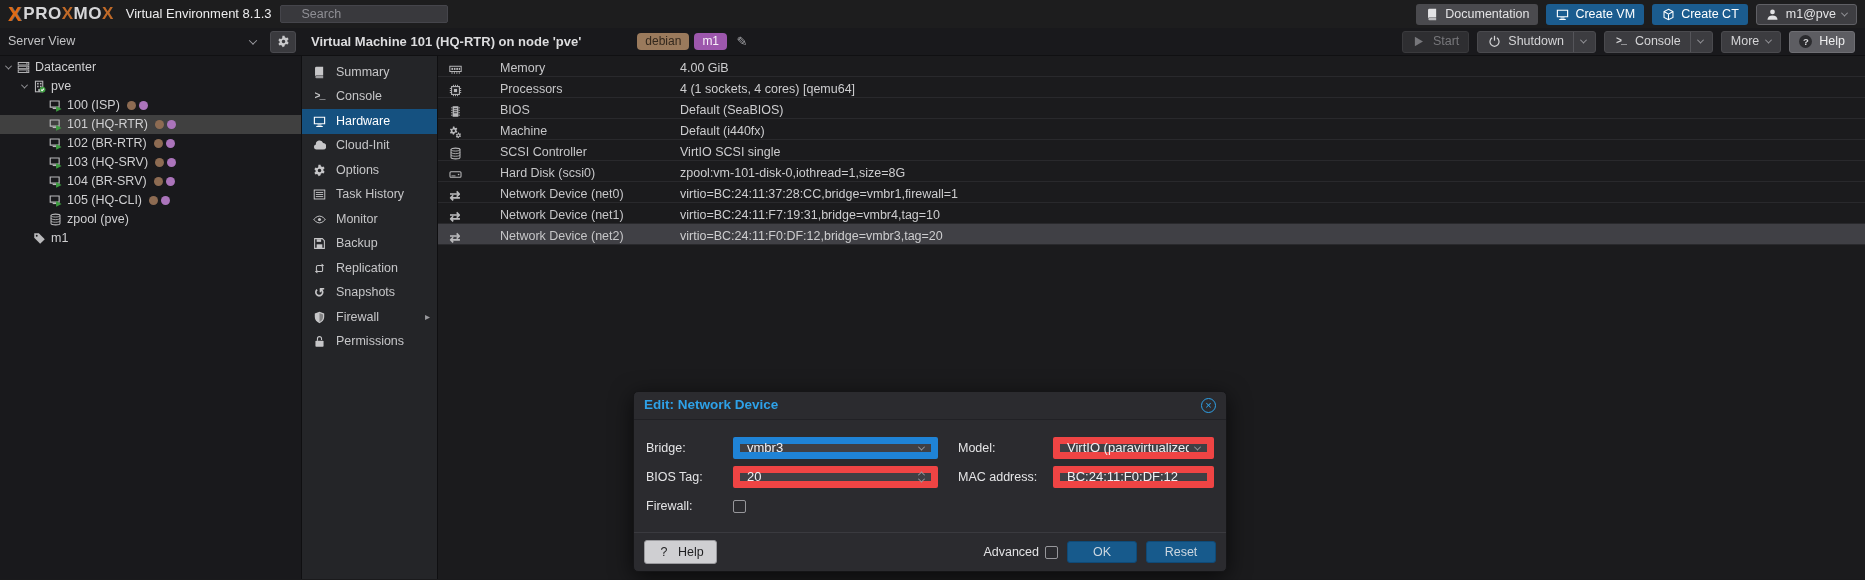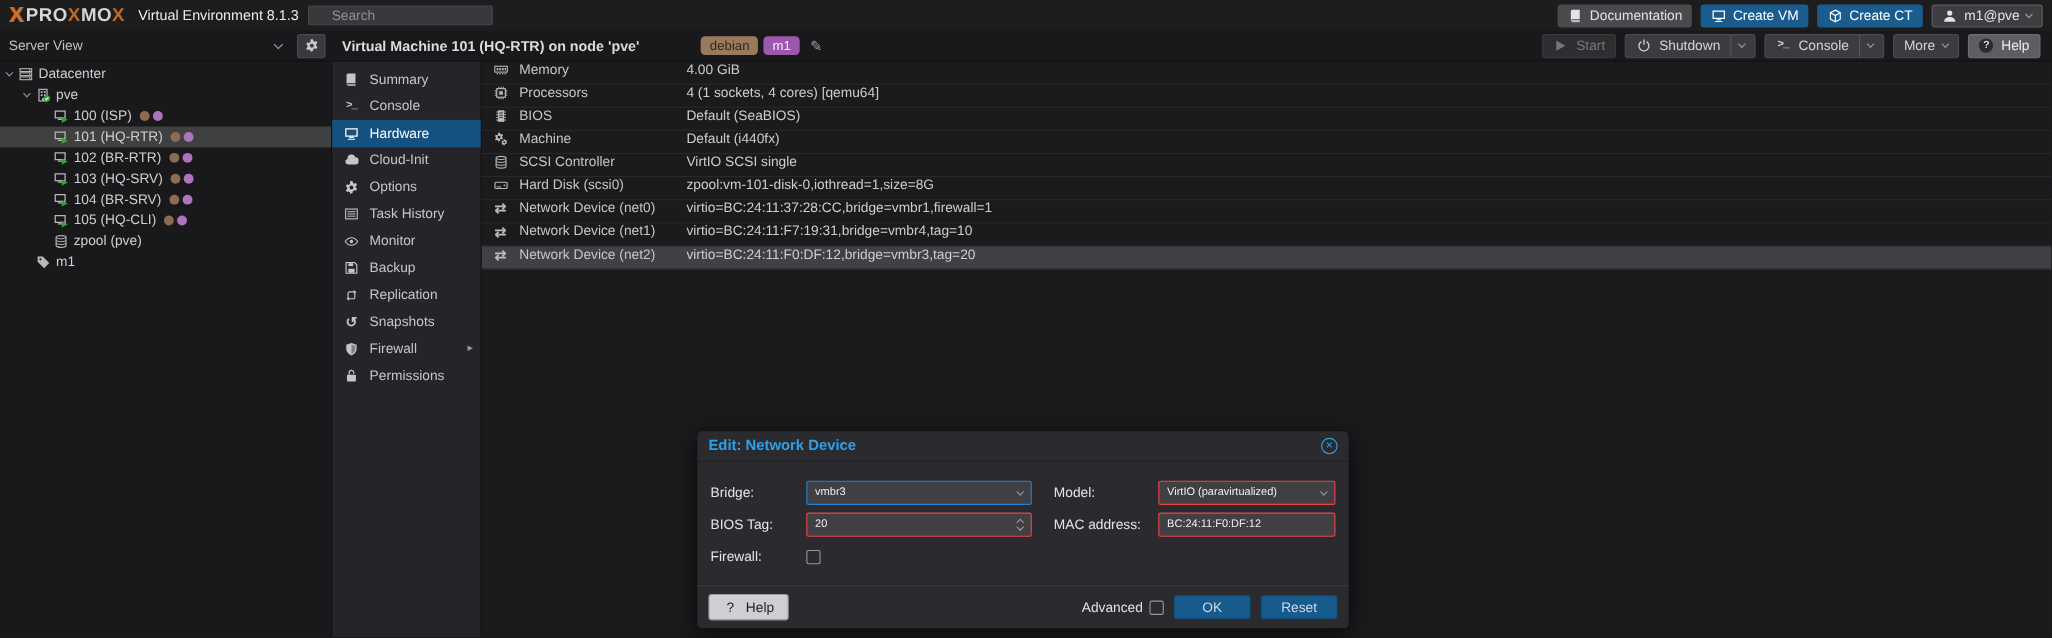--- a/index.html
+++ b/index.html
@@ -69,22 +69,22 @@
   .nav-item .nico { width:15px; display:flex; justify-content:center; flex:none; }
   .nav-item .sub { margin-left:auto; color:#9a9a9e; font-size:10px; }
   .content { flex:1; background:#1b1b1d; display:flex; flex-direction:column; min-width:0; }
   .toolbar { height:30px; display:flex; align-items:center; gap:6px; padding:0 9px; background:#222225;
              border-bottom:1px solid #101012; flex:none; }
   .tbtn { height:21px; padding:0 10px; background:#3b3b3f; border:1px solid #2c2c2f; border-radius:3px;
           color:#d2d2d4; display:flex; align-items:center; gap:7px; font-size:12.5px; white-space:nowrap; }
   .tbtn.focused { background:#4a4a4f; border-color:#71717a; }
   .tbtn.disabled { color:#707074; background:#333336; }
   .hw-rows { flex:none; }
-  .hw-row { height:21px; display:flex; align-items:flex-start; border-bottom:1px solid #29292c; padding-left:8px;
-            font-size:12.5px; }
+  .hw-row { height:21px; display:flex; align-items:flex-end; border-bottom:1px solid #29292c; padding-left:8px;
+            font-size:12.5px;gap:28px; }
   .hw-row.sel { background:#404045; }
   .hw-ico { width:18px; color:#b9b9bb; display:flex; justify-content:center; flex:none; }
   .hw-label { width:152px; margin-left:8px; color:#c6c6c8; flex:none; white-space:nowrap; }
   .hw-value { color:#cdcdcf; white-space:nowrap; }
   
   .ico { display:inline-flex; width:14px; height:14px; align-items:center; justify-content:center; flex:none; }
   .ico svg { width:13px; height:13px; display:block; }
   .ico-text { font-size:13px; line-height:1; }
   .ico-text.mono { font-family:"Liberation Mono", monospace; font-weight:bold; font-size:10px; letter-spacing:-1px; }
   .ico-text.bold { font-weight:bold; }
@@ -99,22 +99,22 @@
   .dlg-head { height:28px; display:flex; align-items:center; justify-content:space-between; padding:0 10px;
               border-bottom:1px solid #212125; }
   .dlg-title { color:#2ea1e8; font-size:13.5px; font-weight:bold; }
   .dlg-body { padding:17px 12px 15px; display:flex; gap:20px; }
   .col { display:flex; flex-direction:column; gap:7px; }
   .col.left { width:292px; flex:none; }
   .col.right { flex:1; }
   .frow { display:flex; align-items:center; height:22px; }
   .flabel { width:87px; color:#e4e4e6; font-size:12.5px; flex:none; }
   .col.right .flabel { width:95px; }
-  .field { height:22px; background:#3f3f44; border:1px solid #ef4444; border-radius:2px; display:flex;
-           align-items:center; padding:0 7px; color:#f0eff2; font-size:10px; flex:1; min-width:0; }
+  .field { height:22px; background:#3f3f44; border:7px solid #ef4444; border-radius:2px; display:flex;
+           align-items:center; padding:0 7px; color:#f0eff2; font-size:13px; flex:1; min-width:0; }
   .field.focus { border-color:#1f83d6; }
   .field input { background:transparent; border:0; color:inherit; font:inherit; width:100%; outline:none; padding:0; }
   .spin { margin-left:auto; display:flex; flex-direction:column; gap:2px; padding-left:6px; }
   .caret-slot { margin-left:auto; padding-left:6px; display:flex; }
   .cb { width:13px; height:13px; border:1px solid #97979b; background:#2b2b2f; border-radius:2px;
         display:inline-block; flex:none; }
   .dlg-foot { display:flex; align-items:center; padding:7px 10px; border-top:1px solid #3a3a3f; gap:9px; }
   .help-btn { height:24px; background:#cfcfd2; border:1px solid #9a9a9e; color:#1f1f21; border-radius:3px;
               display:flex; align-items:center; gap:7px; padding:0 12px; font-size:12.5px; }
   .foot-spacer { flex:1; }

